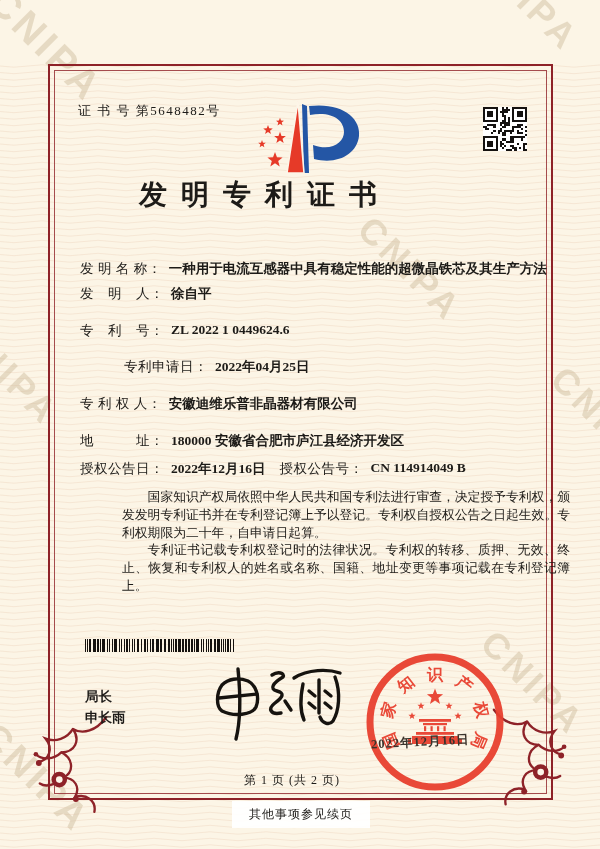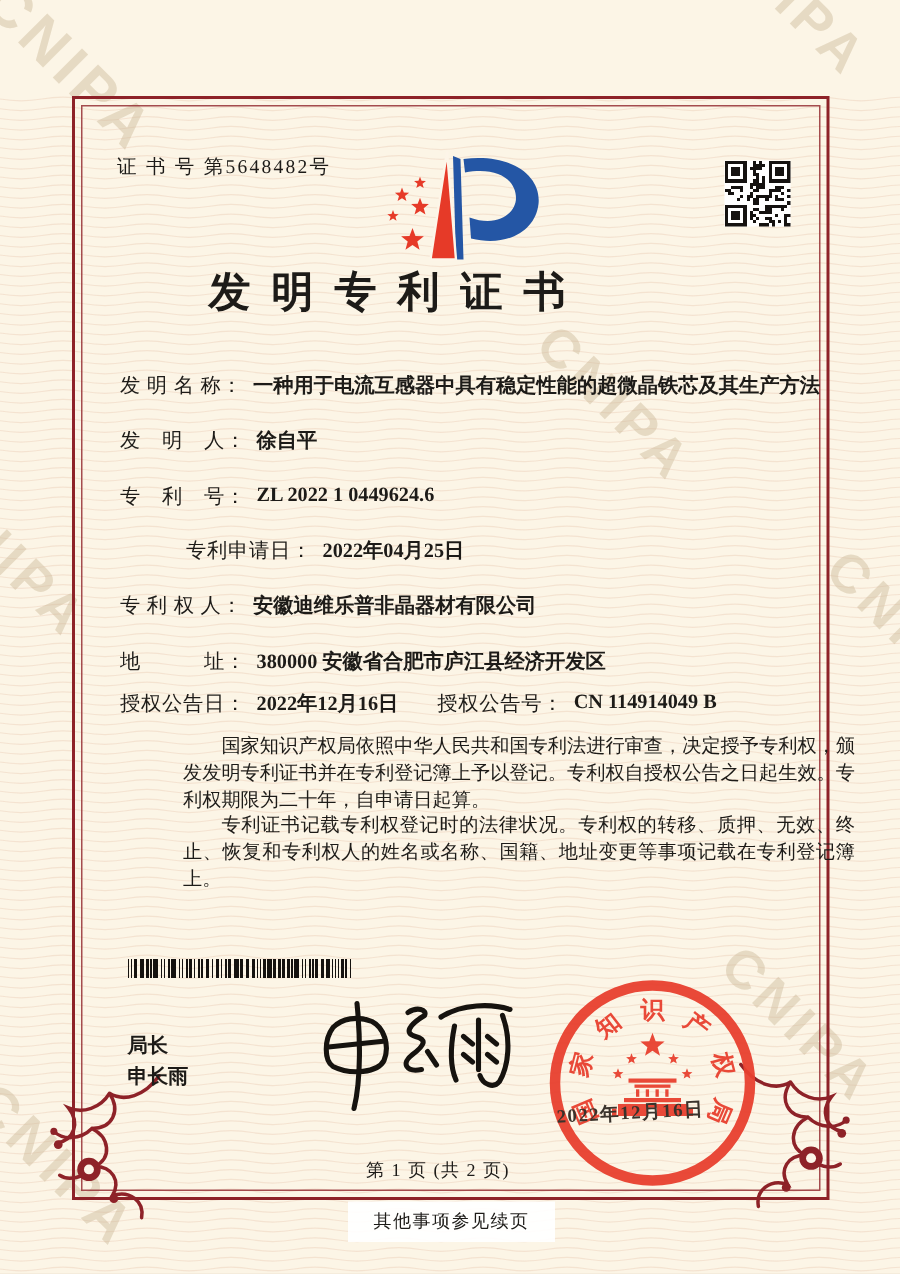--- a/index.html
+++ b/index.html
@@ -20,21 +20,21 @@
   .fl-right{transform:scaleX(-1);}
   .cert-no{position:absolute;left:78px;top:102px;font-size:13px;letter-spacing:1.5px;z-index:4;}
   .logo{position:absolute;left:238px;top:92px;z-index:4;}
   .qr{position:absolute;left:483px;top:107px;z-index:4;}
   .title{position:absolute;left:0;width:516px;top:176px;text-align:center;font-size:28px;
       font-weight:bold;letter-spacing:.5em;text-indent:.5em;z-index:4;}
   .fields{position:absolute;left:80px;top:248px;width:445px;z-index:4;font-size:13.5px;}
   .row{position:absolute;left:0;display:flex;white-space:pre;}
   .row .lbl{letter-spacing:.5px;}
   .row .val{font-weight:bold;margin-left:7px;}
-  .pair2{margin-left:26px;display:flex;justify-content:center;}
+  .pair2{margin-left:14px;display:flex;justify-content:center;}
   .paras{position:absolute;left:78px;top:489px;width:448px;z-index:4;font-size:12.8px;
       line-height:17.8px;text-align:justify;margin-left:44px;}
   .paras p{margin:0;text-indent:2em;}
   .barcode{position:absolute;left:85px;top:639px;z-index:4;}
   .director{position:absolute;left:85px;top:686px;z-index:4;font-family:"Liberation Sans",sans-serif;
       font-weight:bold;font-size:13.5px;line-height:21px;}
   .signature{position:absolute;left:202px;top:655px;z-index:5;}
   .seal{position:absolute;left:360px;top:647px;z-index:4;opacity:.95;}
   .seal-date{position:absolute;left:371px;top:733px;width:132px;z-index:5;font-size:12.5px;
       font-weight:bold;color:#3a332c;transform:rotate(-3deg);letter-spacing:1px;white-space:nowrap;}
@@ -226,21 +226,21 @@
       <rect x="12" y="20" width="1" height="1" fill="#151210"></rect>
       <rect x="13" y="20" width="1" height="1" fill="#151210"></rect>
       <rect x="15" y="20" width="1" height="1" fill="#151210"></rect>
       <rect x="19" y="20" width="1" height="1" fill="#151210"></rect>
       <rect x="20" y="20" width="1" height="1" fill="#151210"></rect>
     </svg>
 
   <div class="title">发明专利证书</div>
 
   <div class="fields">
-    <div class="row" style="top:0px;align-items:flex-end;">
+    <div class="row" style="top:12px;align-items:flex-end;">
       <span class="lbl">发 明 名 称：</span>
       <span class="val">一种用于电流互感器中具有稳定性能的超微晶铁芯及其生产方法</span>
     </div>
     <div class="row" style="top:37px;">
       <span class="lbl">发　明　人：</span>
       <span class="val">徐自平</span>
     </div>
     <div class="row" style="top:74px;">
       <span class="lbl">专　利　号：</span>
       <span class="val">ZL 2022 1 0449624.6</span>
@@ -248,21 +248,21 @@
     <div class="row" style="top:110px;margin-left:44px;">
       <span class="lbl">专利申请日：</span>
       <span class="val">2022年04月25日</span>
     </div>
     <div class="row" style="top:147px;text-align:right;">
       <span class="lbl">专 利 权 人：</span>
       <span class="val">安徽迪维乐普非晶器材有限公司</span>
     </div>
     <div class="row" style="top:184px;">
       <span class="lbl">地　　　址：</span>
-      <span class="val">380000 安徽省合肥市庐江县经济开发区</span>
+      <span class="val">180000 安徽省合肥市庐江县经济开发区</span>
     </div>
     <div class="row" style="top:212px;">
       <span class="lbl">授权公告日：</span>
       <span class="val">2022年12月16日</span>
       <span class="pair2">
         <span class="lbl">授权公告号：</span>
         <span class="val">CN 114914049 B</span>
       </span>
     </div>
   </div>

